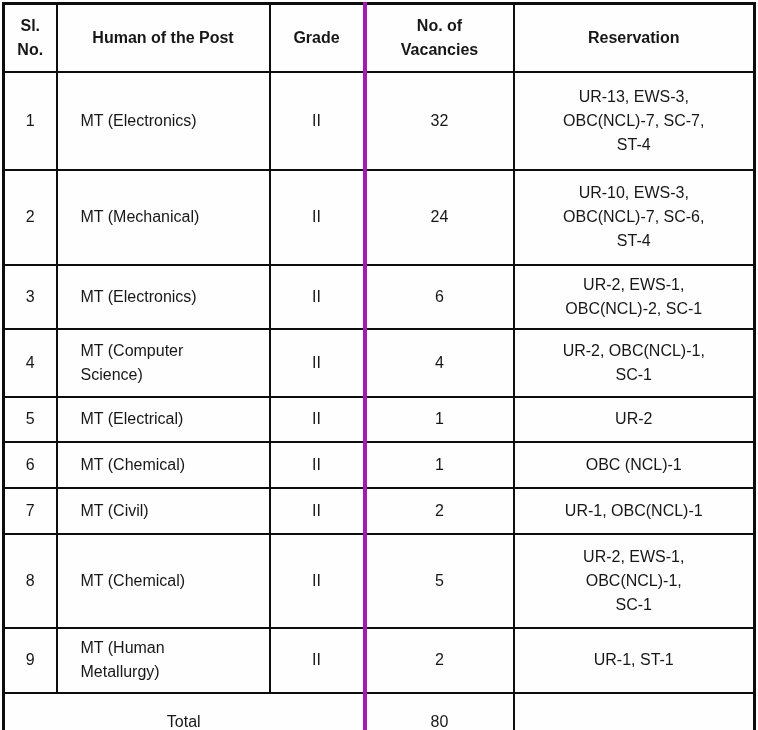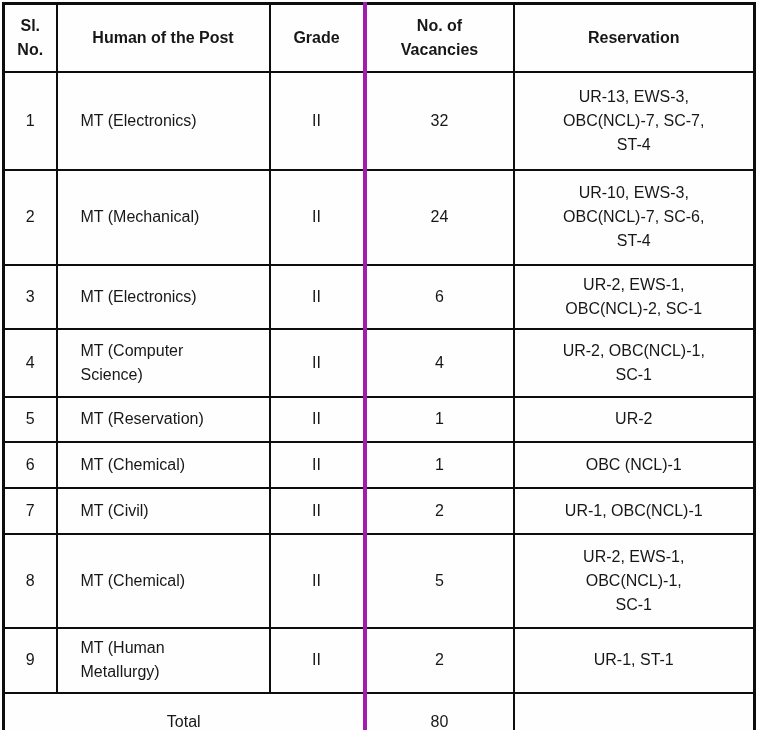--- a/index.html
+++ b/index.html
@@ -102,21 +102,21 @@
           <td>4</td>
           <td class="post-cell">MT (Computer
 Science)</td>
           <td>II</td>
           <td class="bl-thick">4</td>
           <td>UR-2, OBC(NCL)-1,
 SC-1</td>
         </tr>
         <tr style="height: 45px;">
           <td>5</td>
-          <td class="post-cell">MT (Reservation)</td>
+          <td class="post-cell">MT (Electrical)</td>
           <td>II</td>
           <td class="bl-thick">1</td>
           <td>UR-2</td>
         </tr>
         <tr style="height: 46px;">
           <td>6</td>
           <td class="post-cell">MT (Chemical)</td>
           <td>II</td>
           <td class="bl-thick">1</td>
           <td>OBC (NCL)-1</td>

